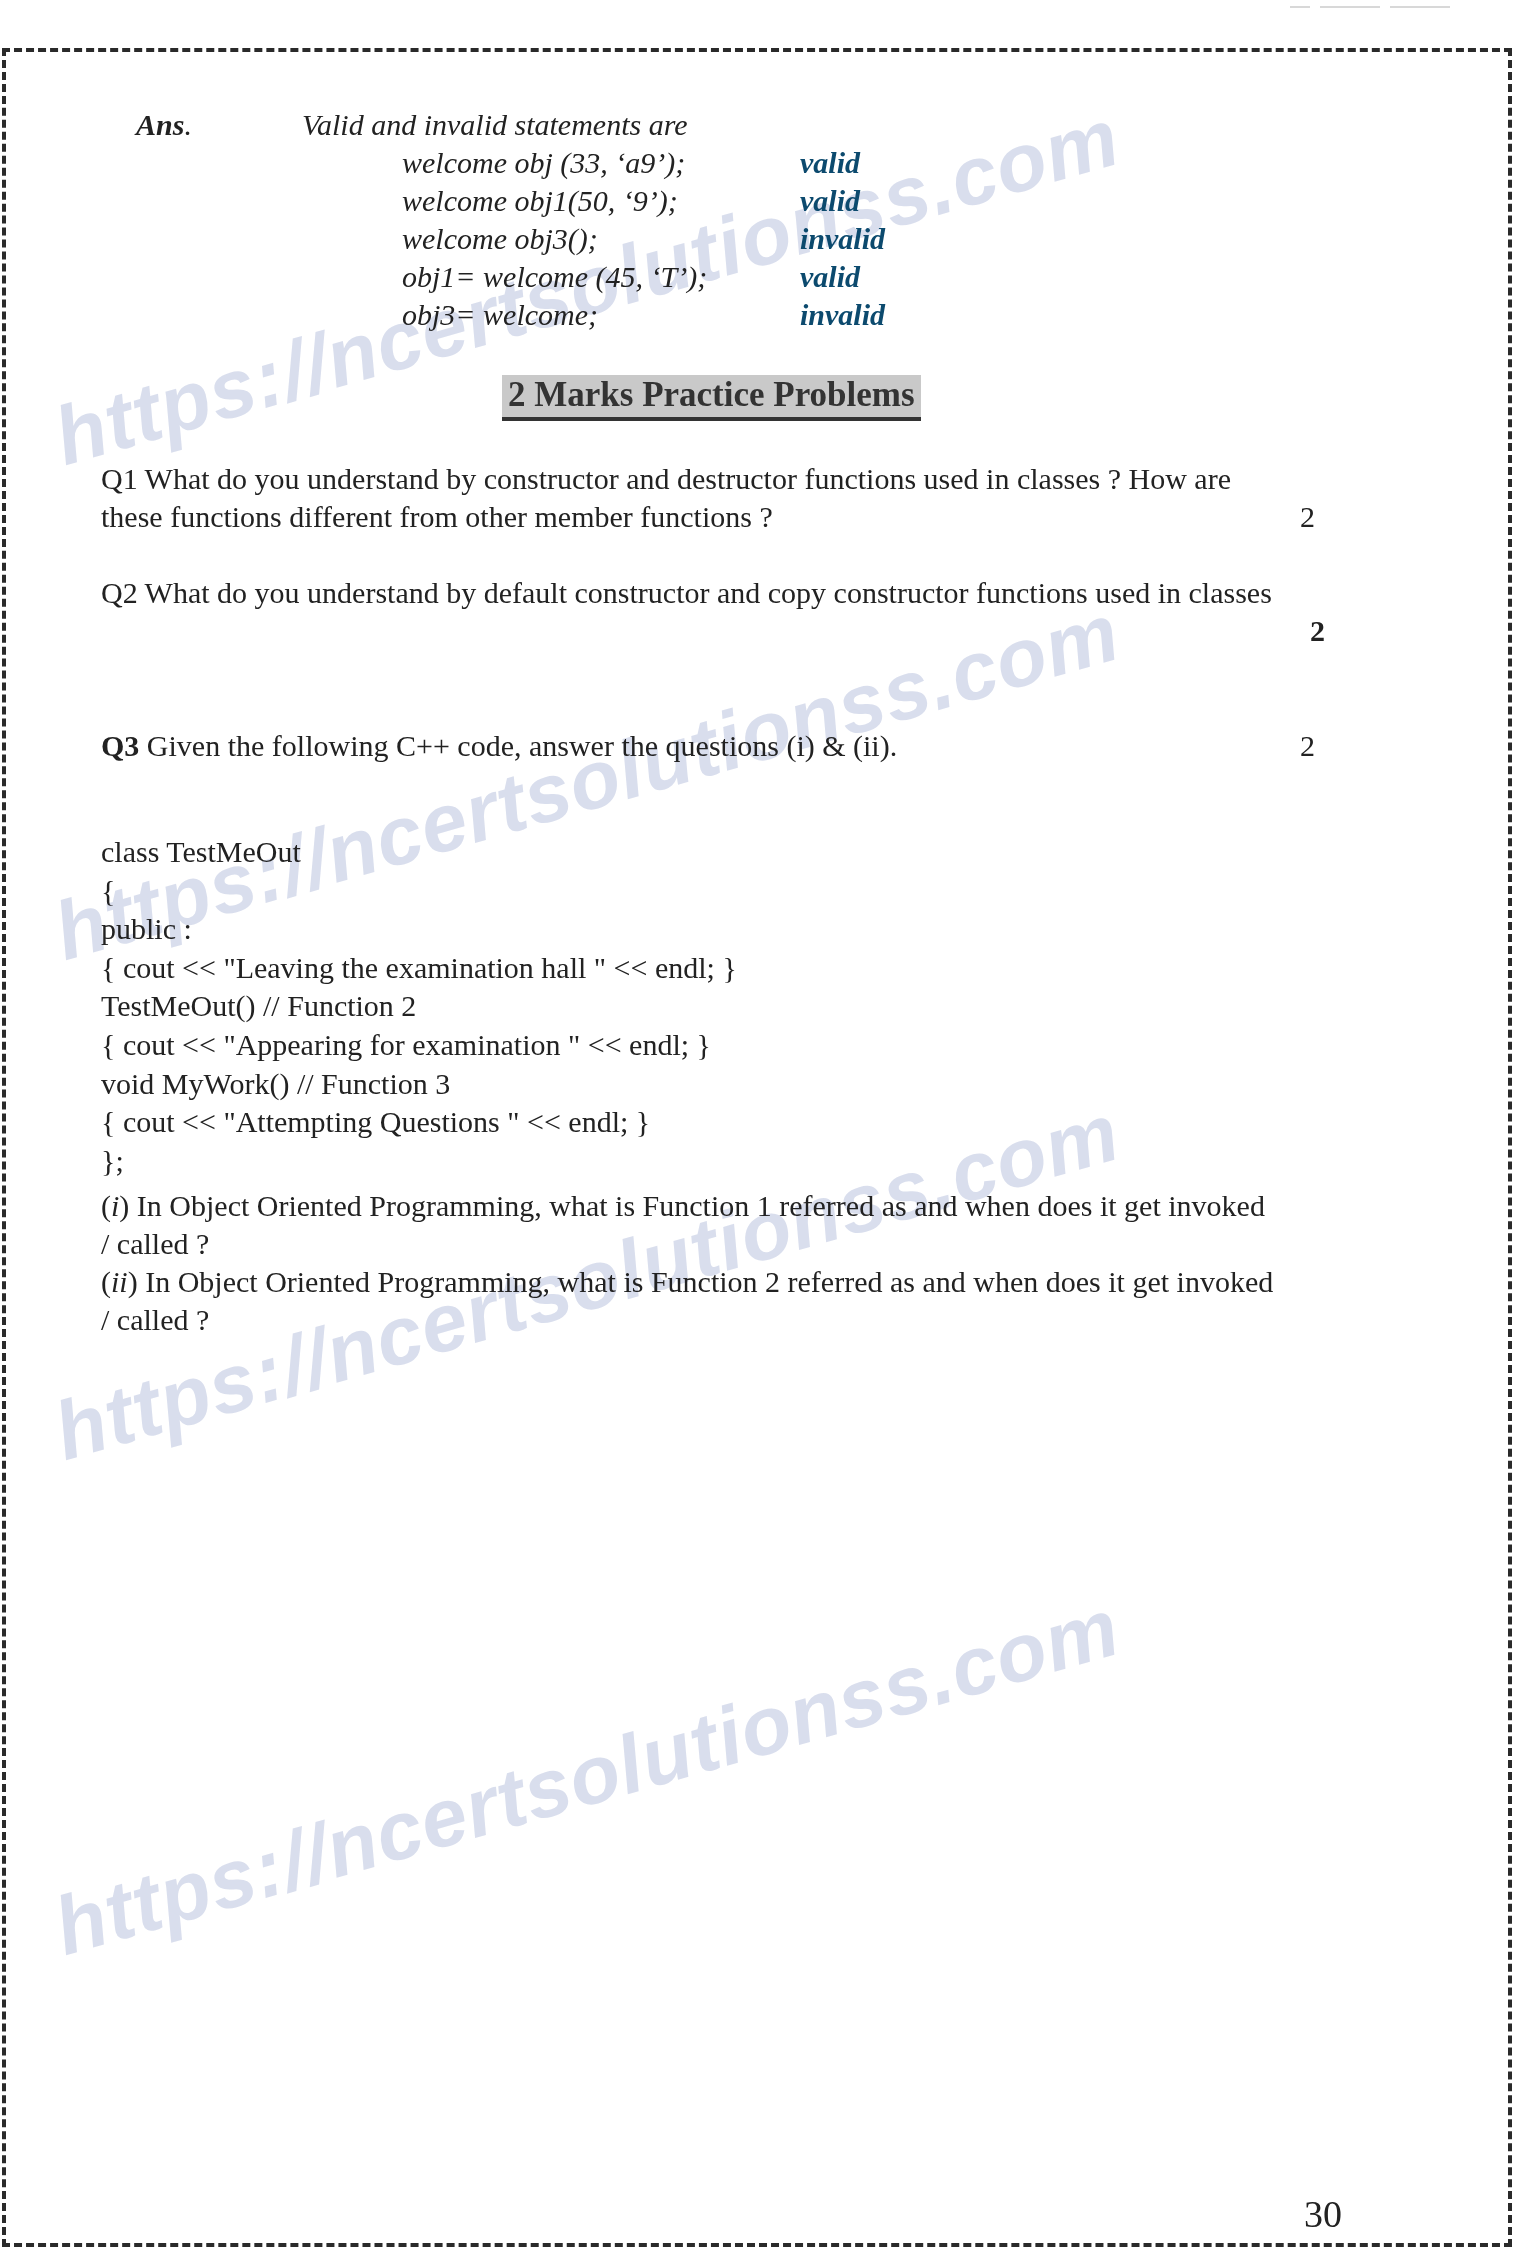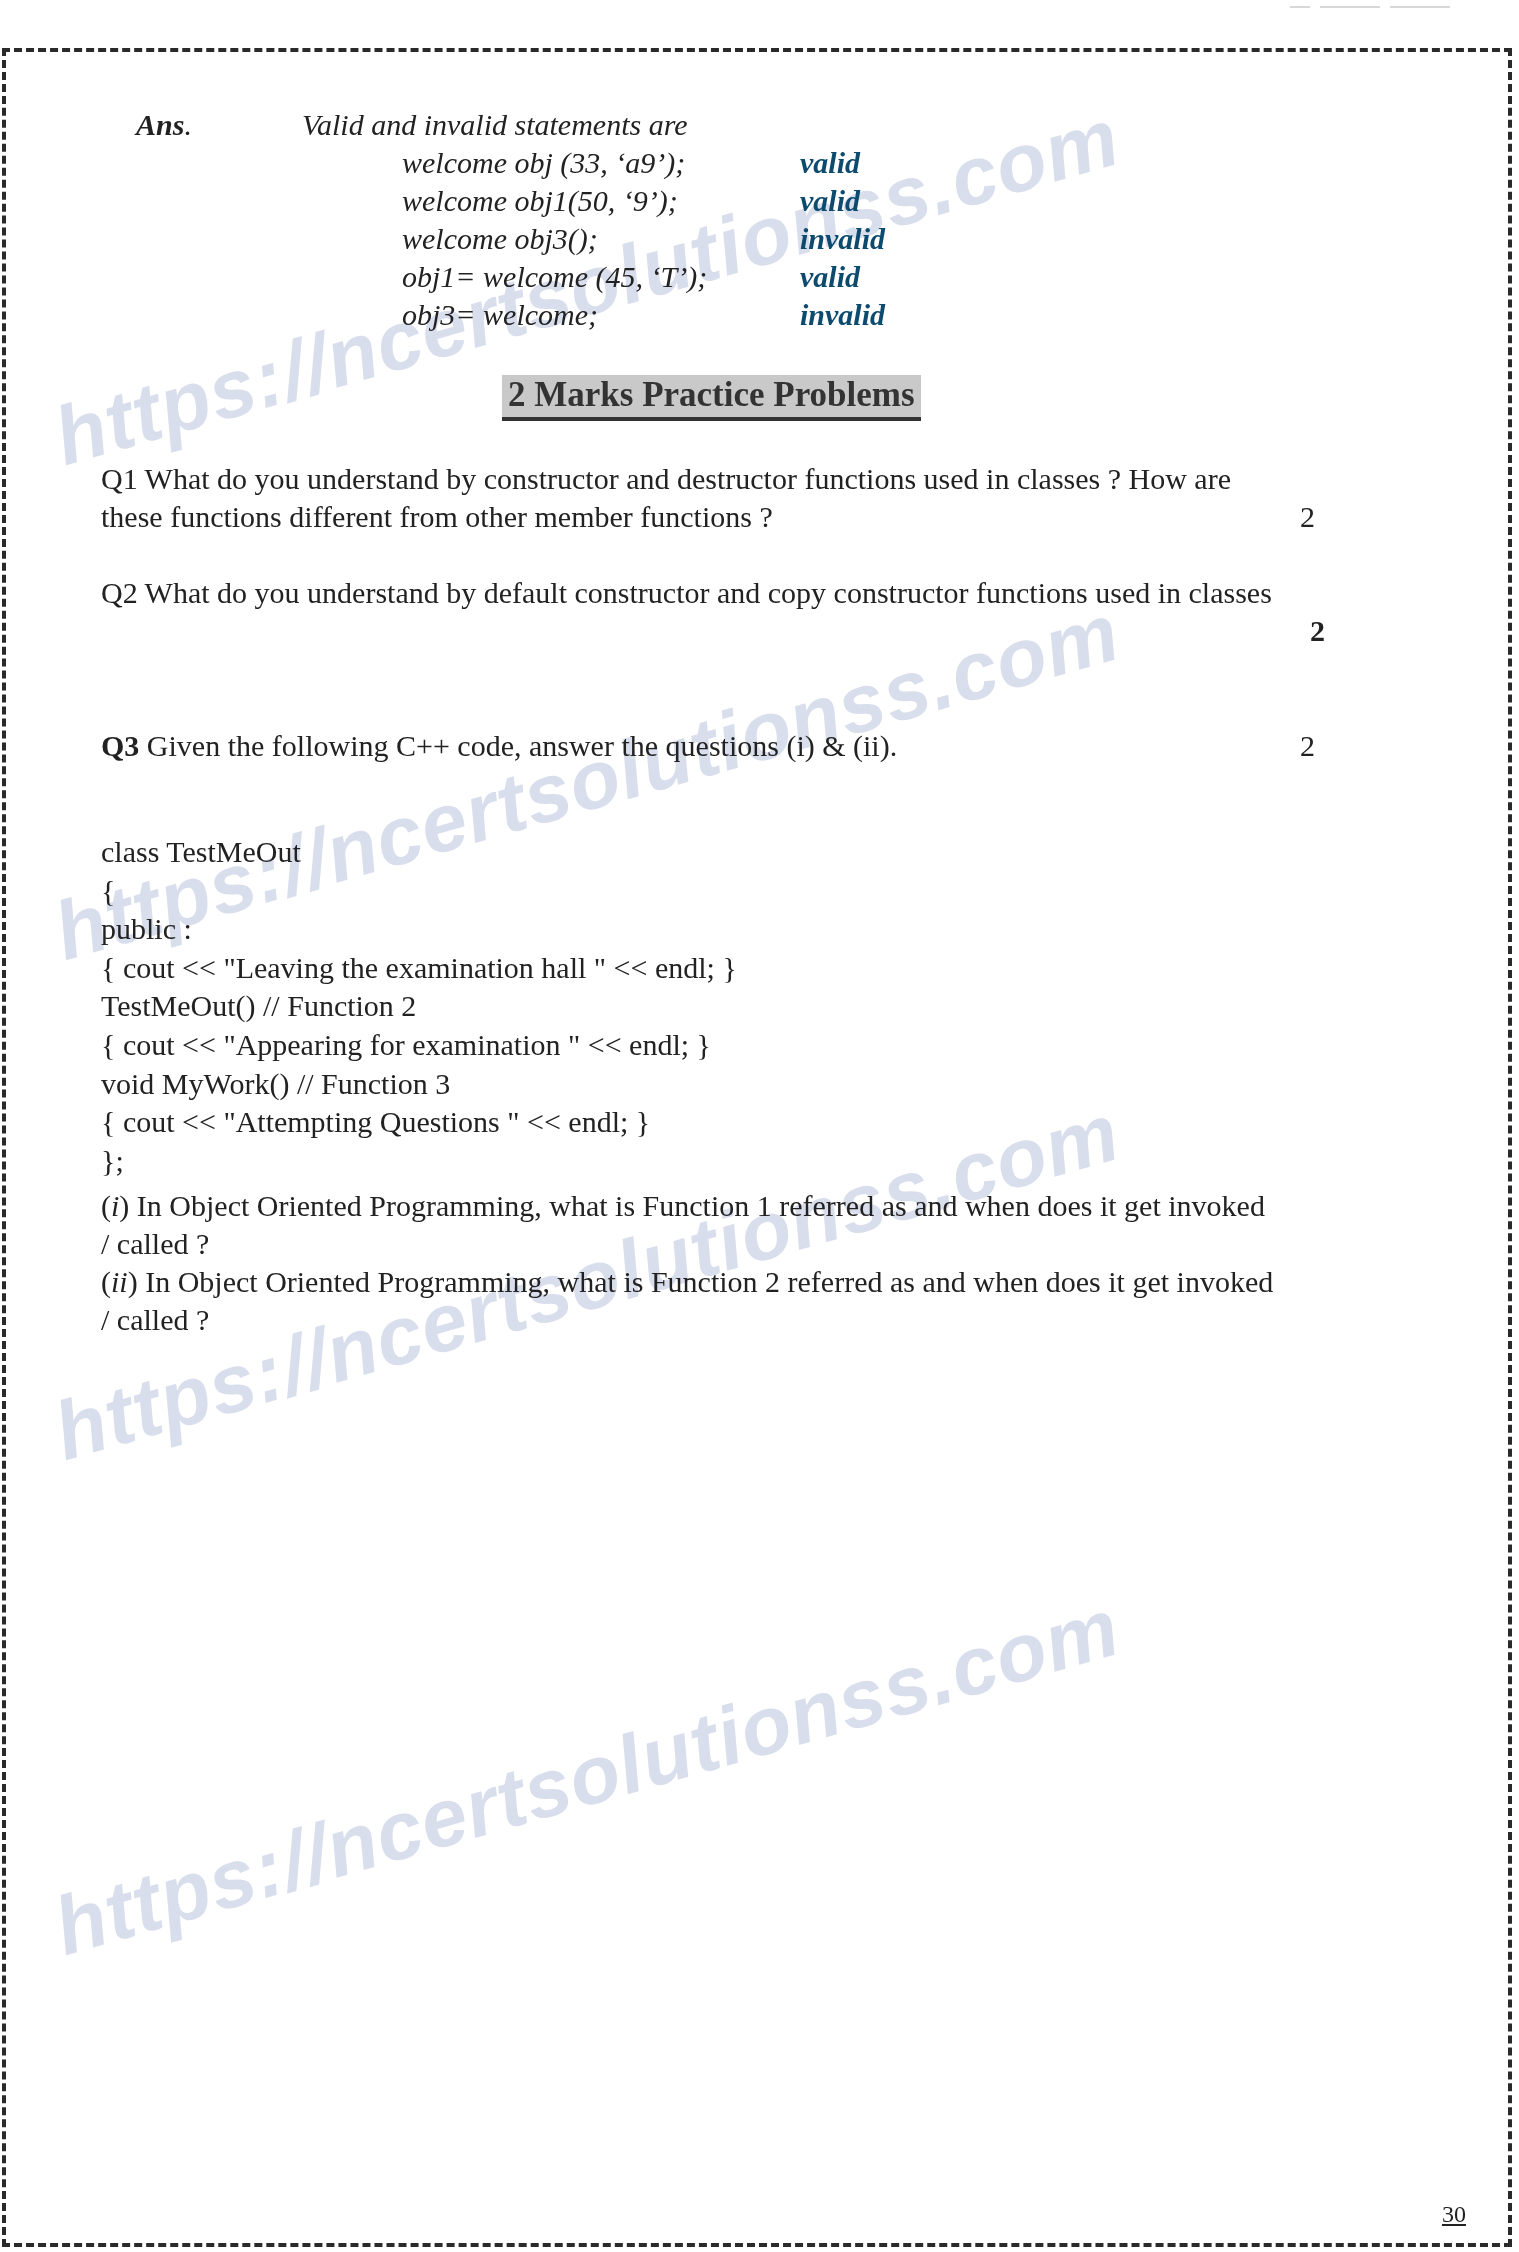--- a/index.html
+++ b/index.html
@@ -20,21 +20,21 @@
   .stmt { left: 402px; }
   .verdict { left: 800px; font-weight: bold; color: #0c4a6e; }
   .heading { position: absolute; left: 502px; top: 375px; height: 42px; padding: 0 6px;
              background: #c9c9c9; font-size: 35px; line-height: 40px; font-weight: bold;
              color: #333333; border-bottom: 4px solid #333333; white-space: nowrap; }
   .para { position: absolute; left: 101px; font-size: 30px; line-height: 38px; width: 1340px; }
   .marks { position: absolute; font-size: 30px; line-height: 38px; }
   .code { position: absolute; left: 101px; top: 802px; font-size: 30px; line-height: 38.6px; margin-top: 31px; }
   .code div { white-space: nowrap; }
   .subq { position: absolute; left: 101px; font-size: 30px; line-height: 38px; width: 1340px; }
-  .page-num { position: absolute; left: 1442px; top: 2196px; font-size: 24px; line-height: 36px; text-decoration: underline; }
+  .page-num { position: absolute; left: 1304px; top: 2196px; font-size: 38px; line-height: 36px; }
 </style>
 </head>
 <body>
 
 <div class="page-border"></div>
 <div class="header-smudge">
   <span style="left:40px;width:20px"></span>
   <span style="left:70px;width:60px"></span>
   <span style="left:140px;width:60px"></span>
 </div>

